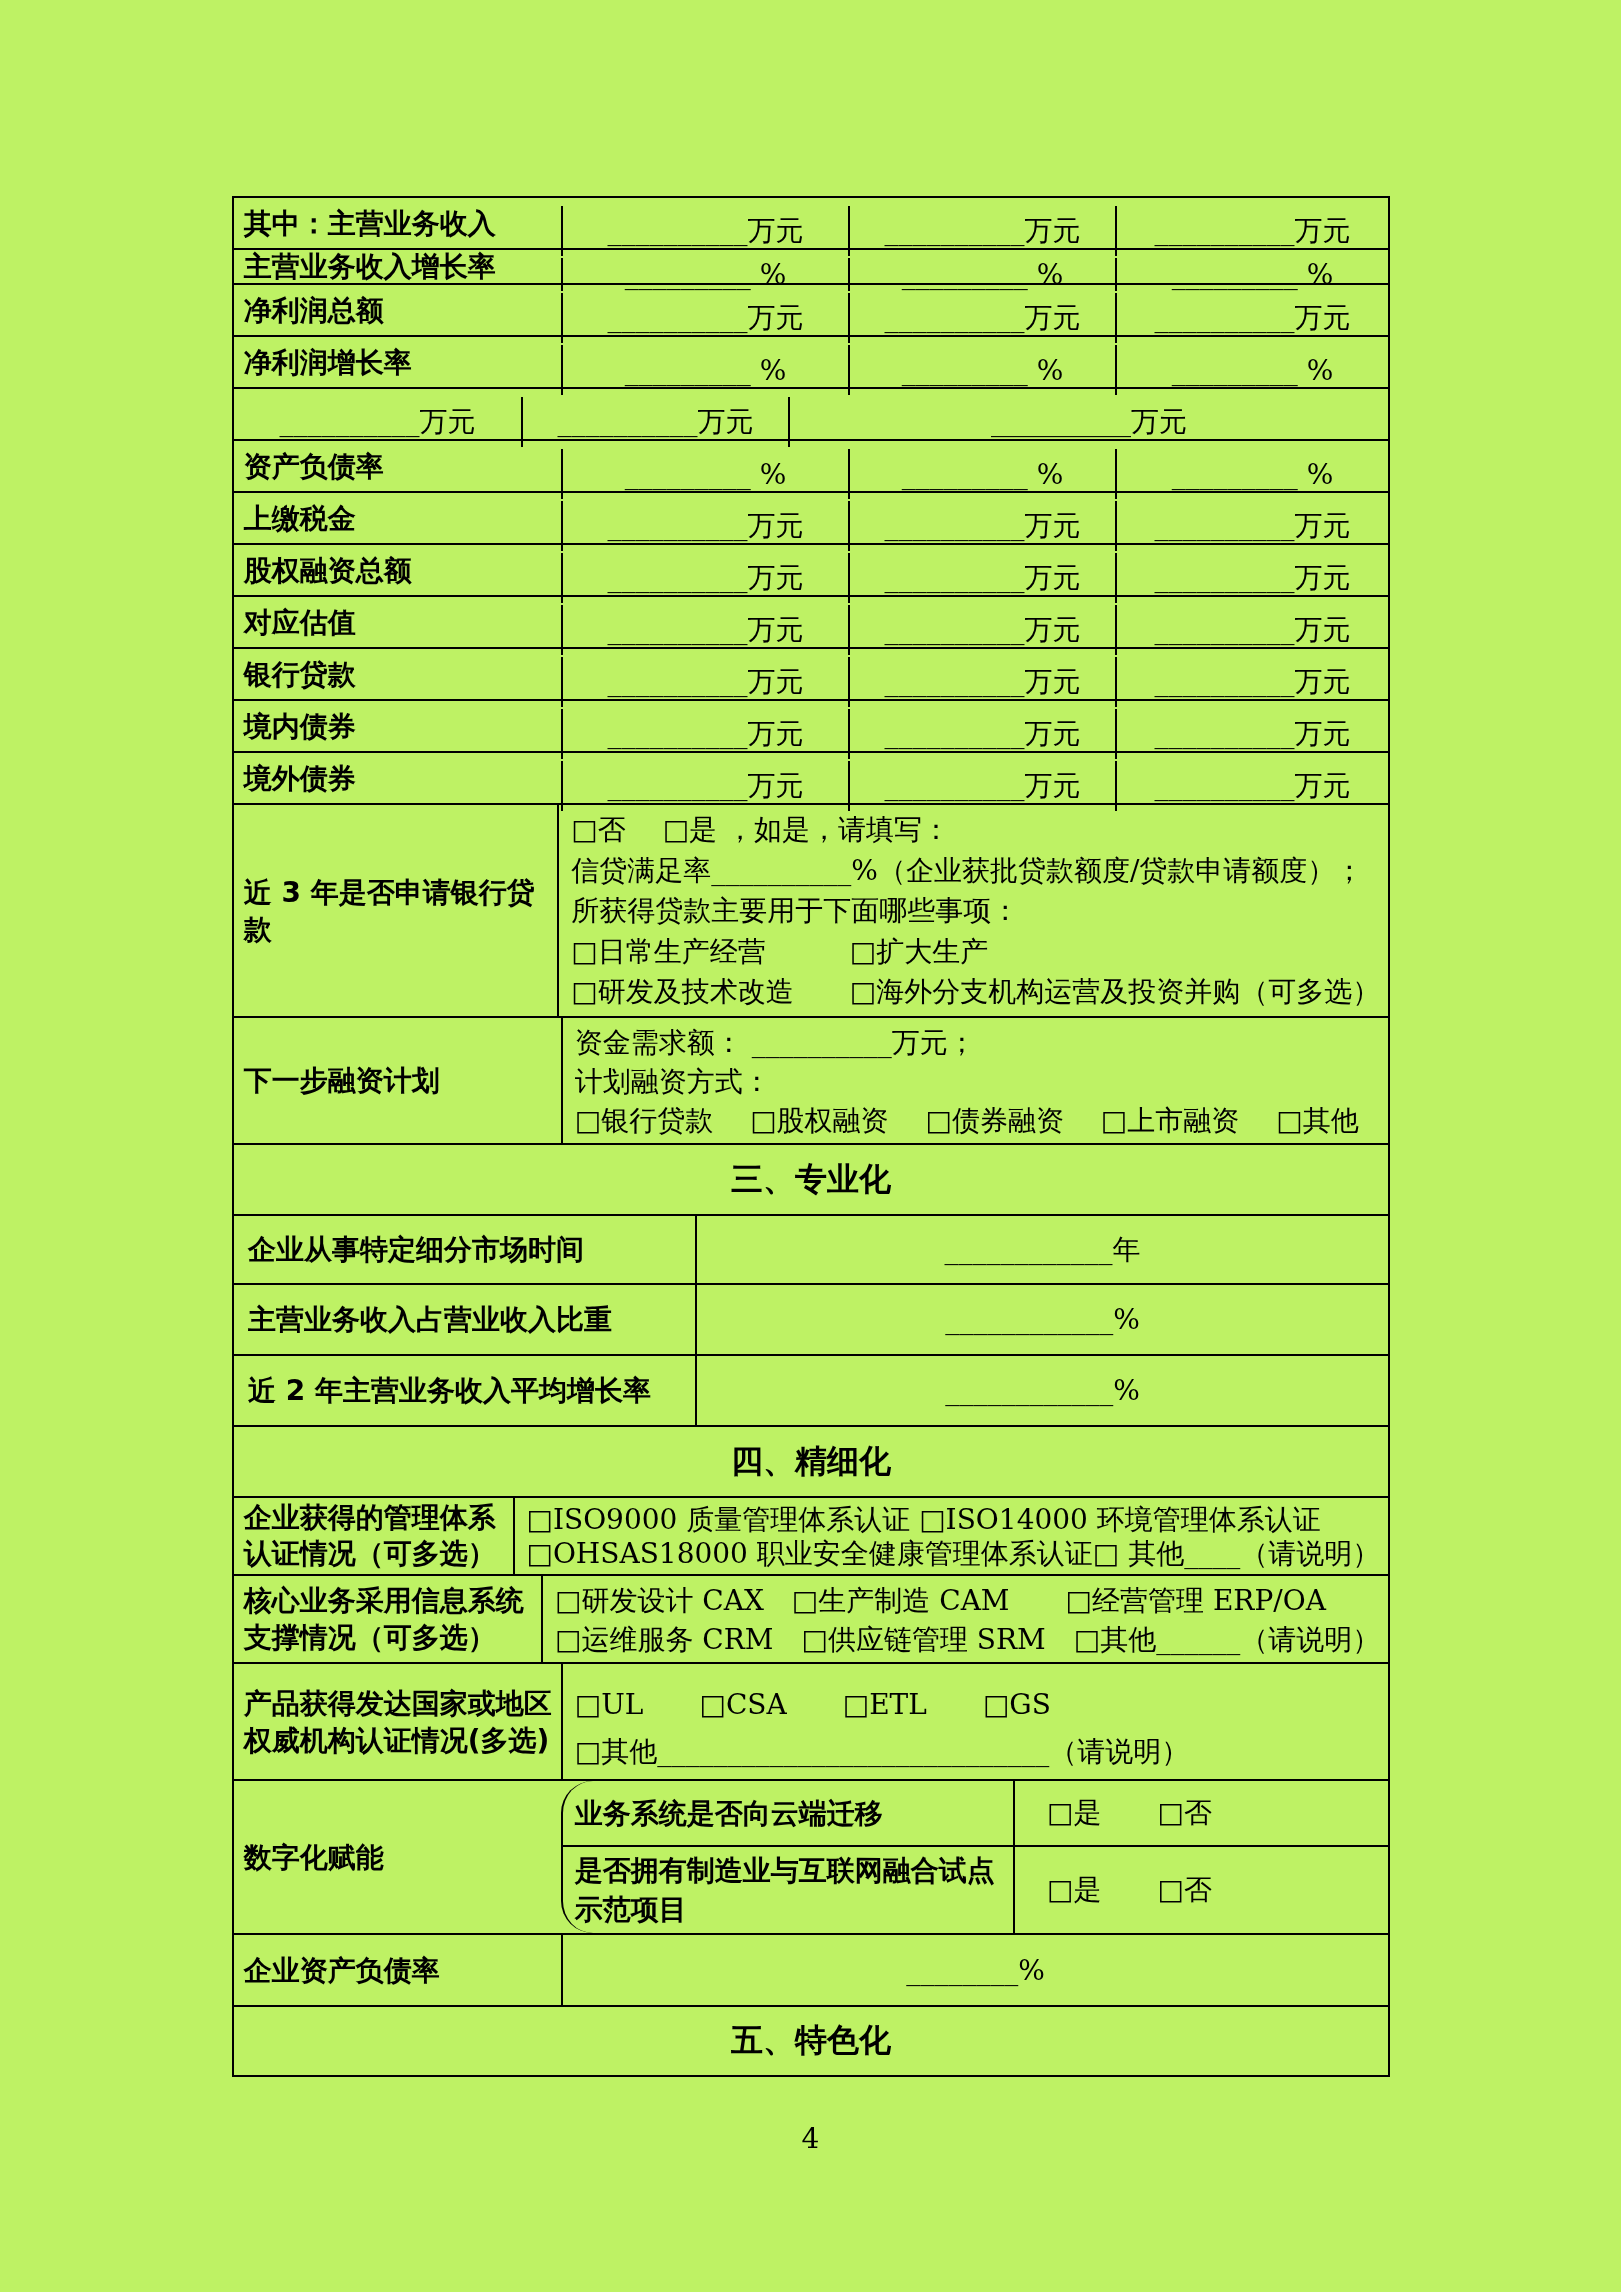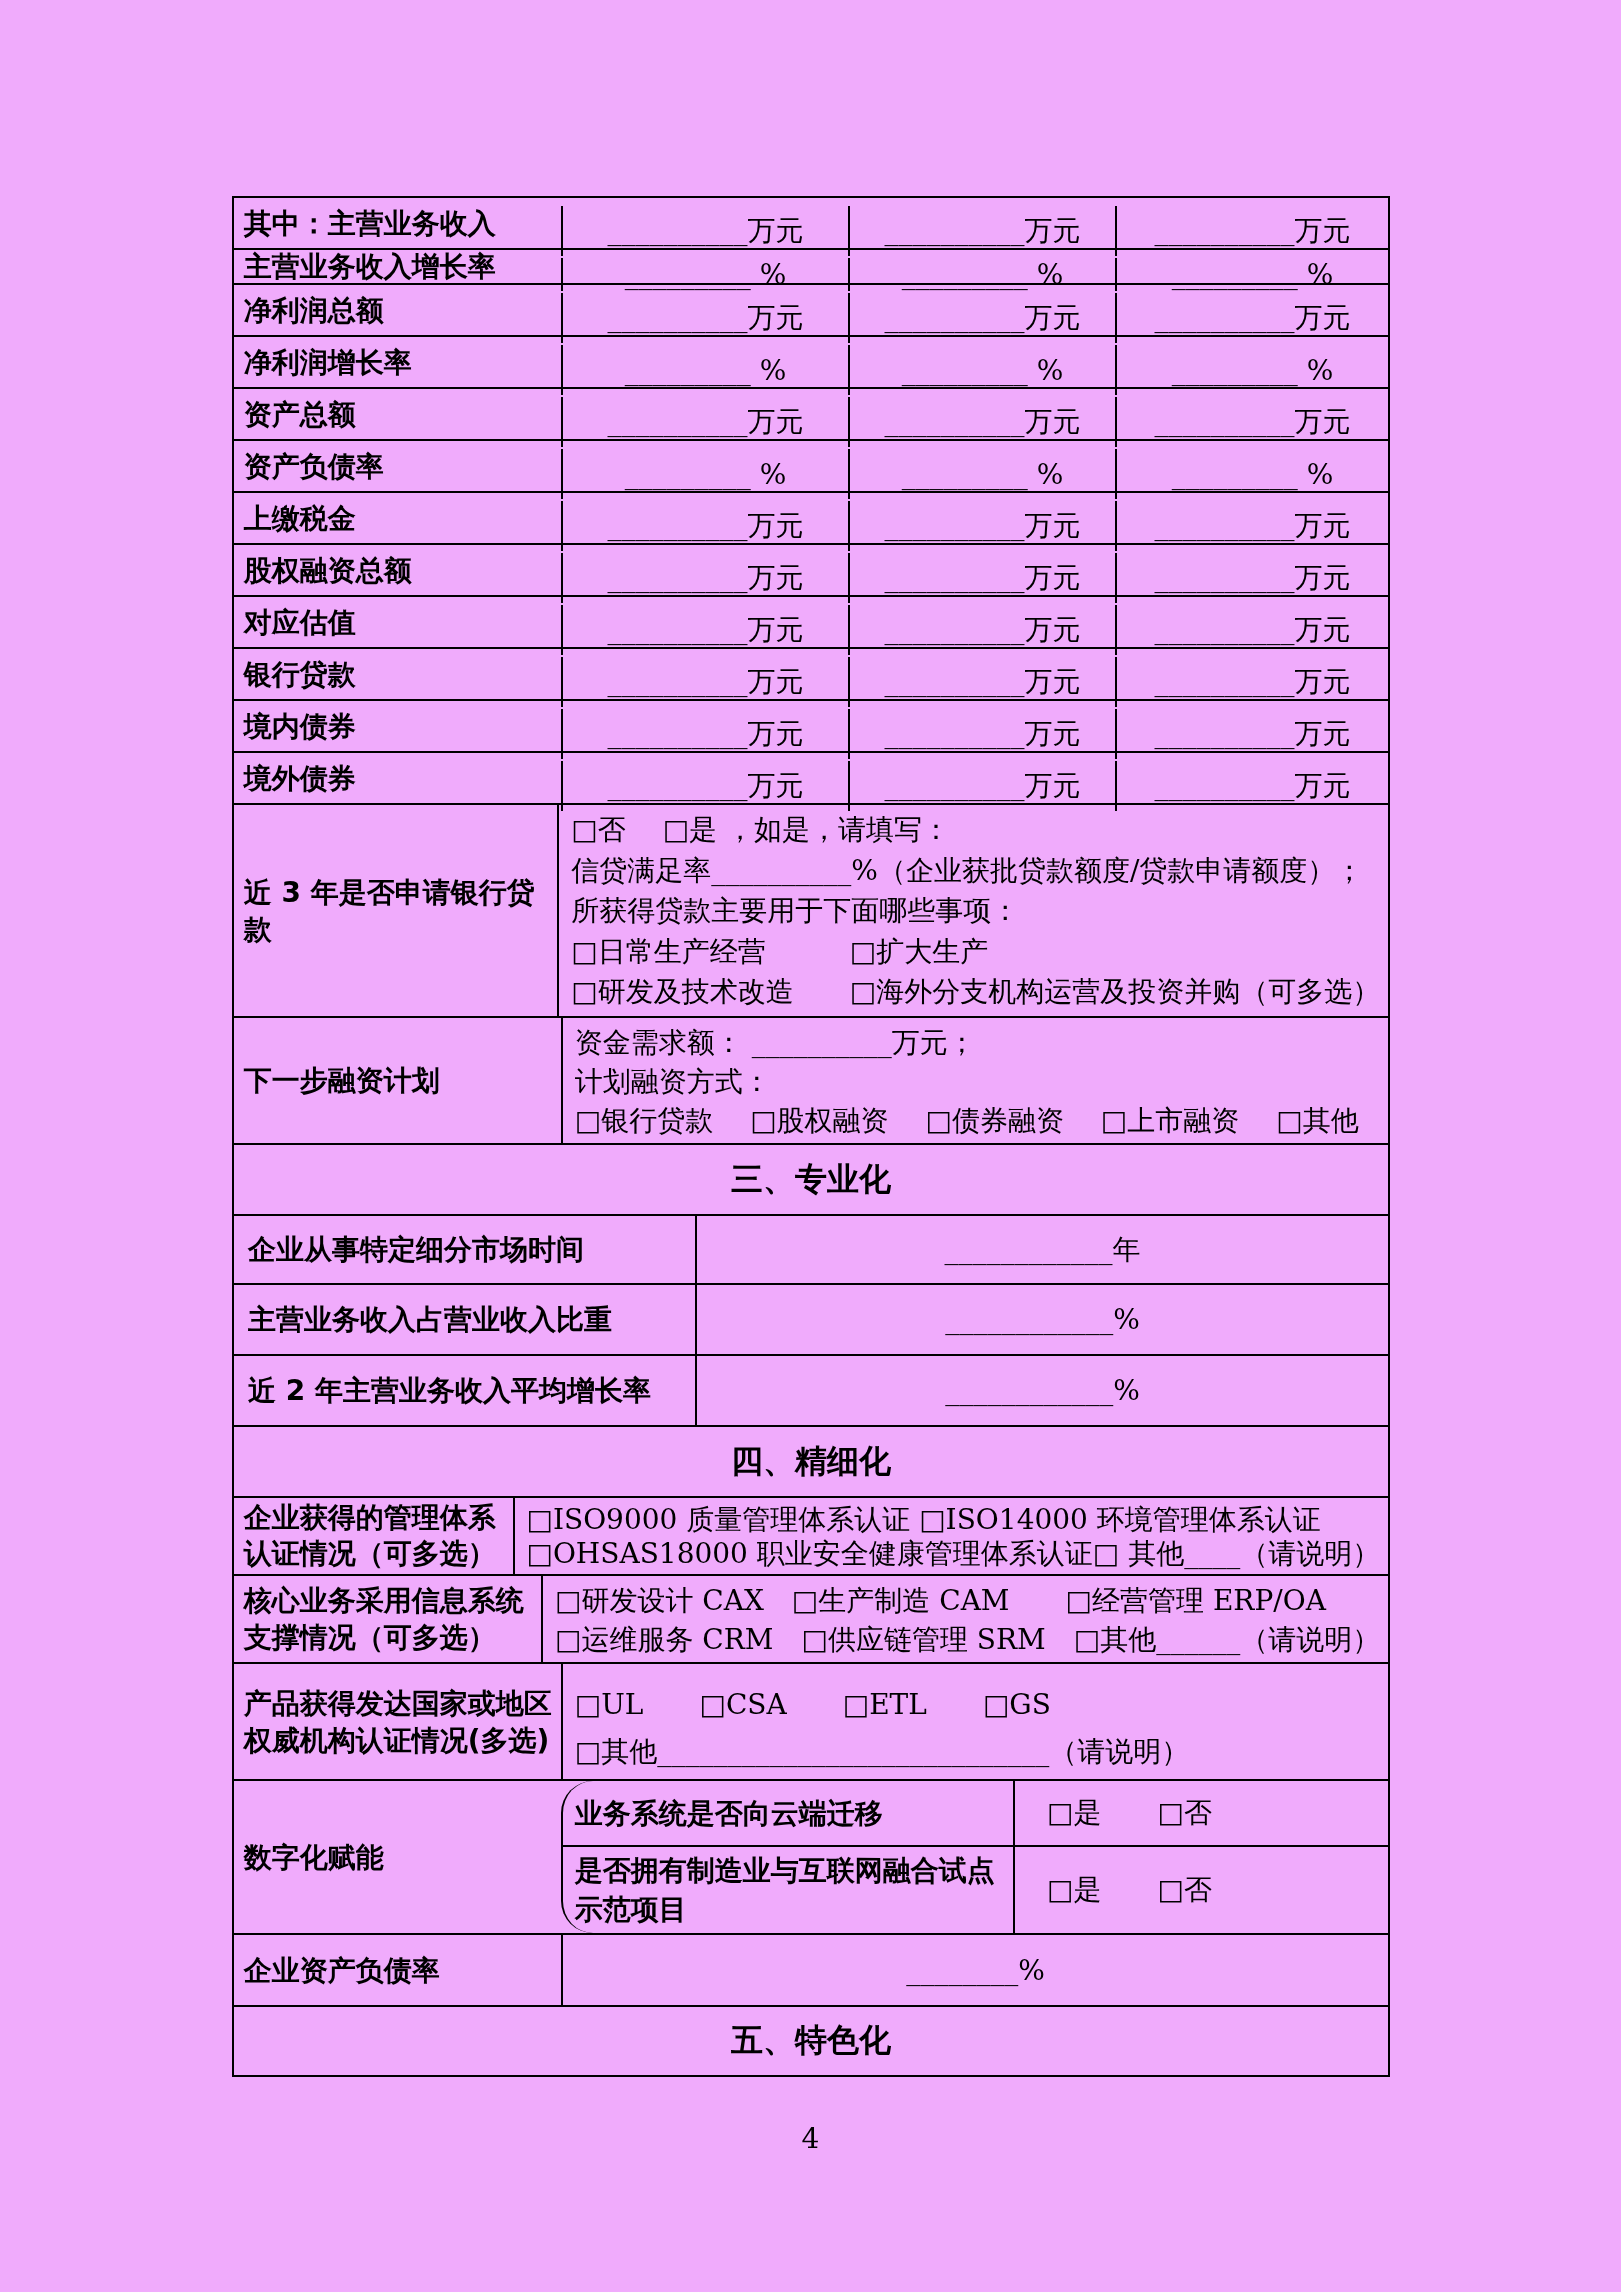--- a/index.html
+++ b/index.html
@@ -1,18 +1,18 @@
 <!DOCTYPE html>
 <html><head>
 <meta charset="utf-8">
 <style>
   * { margin:0; padding:0; box-sizing:border-box; }
   body { background:#e8e8e8; }
   .page {
-    position:relative; width:1621px; height:2293px; background:#f0abfc;
+    position:relative; width:1621px; height:2293px; background:#bef264;
     color:#000; font-family:"DejaVu Serif", serif;
   }
   .tbl {
     position:absolute; left:232px; top:196px; width:1158px;
     border:2px solid #000; border-bottom:2.9px solid #000;
     display:flex; flex-direction:column;
   }
   .row { display:flex; width:100%; }
   .row + .row { border-top:2px solid #000; }
   .cell { height:100%; }
@@ -82,21 +82,20 @@
       <div class="cell val c3">__________万元</div>
       <div class="cell val c4">__________万元</div>
     </div>
     <div class="row" style="height:52px">
       <div class="cell lbl">净利润增长率</div>
       <div class="cell val c2">_________ %</div>
       <div class="cell val c3">_________ %</div>
       <div class="cell val c4">_________ %</div>
     </div>
     <div class="row" style="height:52px">
-      <div class="cell lbl">资产总额</div>
       <div class="cell val c2">__________万元</div>
       <div class="cell val c3">__________万元</div>
       <div class="cell val c4">__________万元</div>
     </div>
     <div class="row" style="height:52px">
       <div class="cell lbl">资产负债率</div>
       <div class="cell val c2">_________ %</div>
       <div class="cell val c3">_________ %</div>
       <div class="cell val c4">_________ %</div>
     </div>

